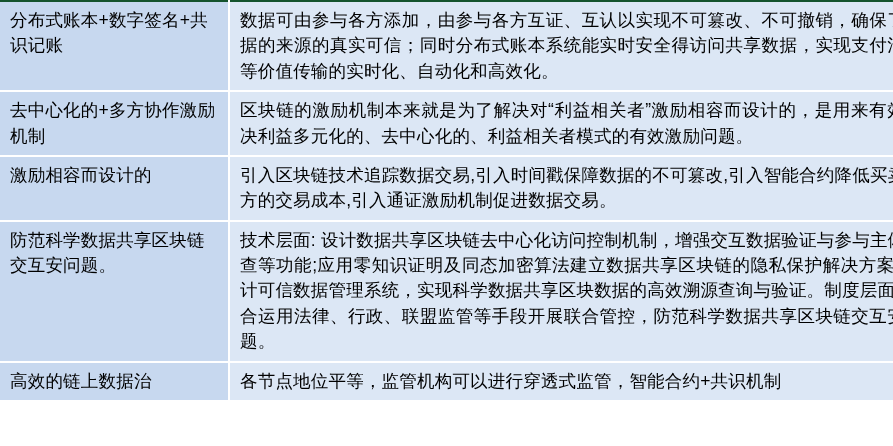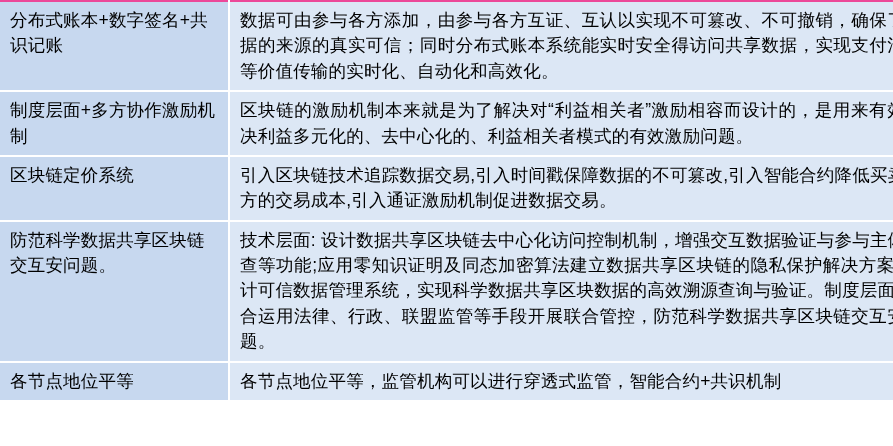--- a/index.html
+++ b/index.html
@@ -34,21 +34,21 @@
   }
   td.col-label {
     width: 210px;
     background: #c7d8ef;
   }
   td.col-body {
     width: 683px;
     background: #dce7f5;
   }
   tr.row-top td {
-    border-top: 2px solid #ec4899;
+    border-top: 2px solid #14532d;
     margin-top: 48px;
   }
   .cell-text {
     display: block;
     text-align: justify;
     text-justify: inter-ideograph;
   }
   td.col-label .cell-text {
     text-align: left;
   }
@@ -63,45 +63,45 @@
       <tr class="row-top">
         <td class="col-label">
           <span class="cell-text">分布式账本+数字签名+共识记账</span>
         </td>
         <td class="col-body">
           <span class="cell-text">数据可由参与各方添加，由参与各方互证、互认以实现不可篡改、不可撤销，确保了数据的来源的真实可信；同时分布式账本系统能实时安全得访问共享数据，实现支付清算等价值传输的实时化、自动化和高效化。</span>
         </td>
       </tr>
       <tr>
         <td class="col-label">
-          <span class="cell-text">制度层面+多方协作激励机制</span>
+          <span class="cell-text">去中心化的+多方协作激励机制</span>
         </td>
         <td class="col-body">
           <span class="cell-text">区块链的激励机制本来就是为了解决对“利益相关者”激励相容而设计的，是用来有效解决利益多元化的、去中心化的、利益相关者模式的有效激励问题。</span>
         </td>
       </tr>
       <tr class="row-tall">
         <td class="col-label">
-          <span class="cell-text">区块链定价系统</span>
+          <span class="cell-text">激励相容而设计的</span>
         </td>
         <td class="col-body">
           <span class="cell-text">引入区块链技术追踪数据交易,引入时间戳保障数据的不可篡改,引入智能合约降低买卖双方的交易成本,引入通证激励机制促进数据交易。</span>
         </td>
       </tr>
       <tr class="row-tall">
         <td class="col-label">
           <span class="cell-text">防范科学数据共享区块链交互安问题。</span>
         </td>
         <td class="col-body">
           <span class="cell-text">技术层面: 设计数据共享区块链去中心化访问控制机制，增强交互数据验证与参与主体核查等功能;应用零知识证明及同态加密算法建立数据共享区块链的隐私保护解决方案; 设计可信数据管理系统，实现科学数据共享区块数据的高效溯源查询与验证。制度层面: 综合运用法律、行政、联盟监管等手段开展联合管控，防范科学数据共享区块链交互安问题。</span>
         </td>
       </tr>
       <tr>
         <td class="col-label">
-          <span class="cell-text">各节点地位平等</span>
+          <span class="cell-text">高效的链上数据治</span>
         </td>
         <td class="col-body">
           <span class="cell-text">各节点地位平等，监管机构可以进行穿透式监管，智能合约+共识机制</span>
         </td>
       </tr>
     </tbody>
   </table>
 </div>
 
 </body></html>

